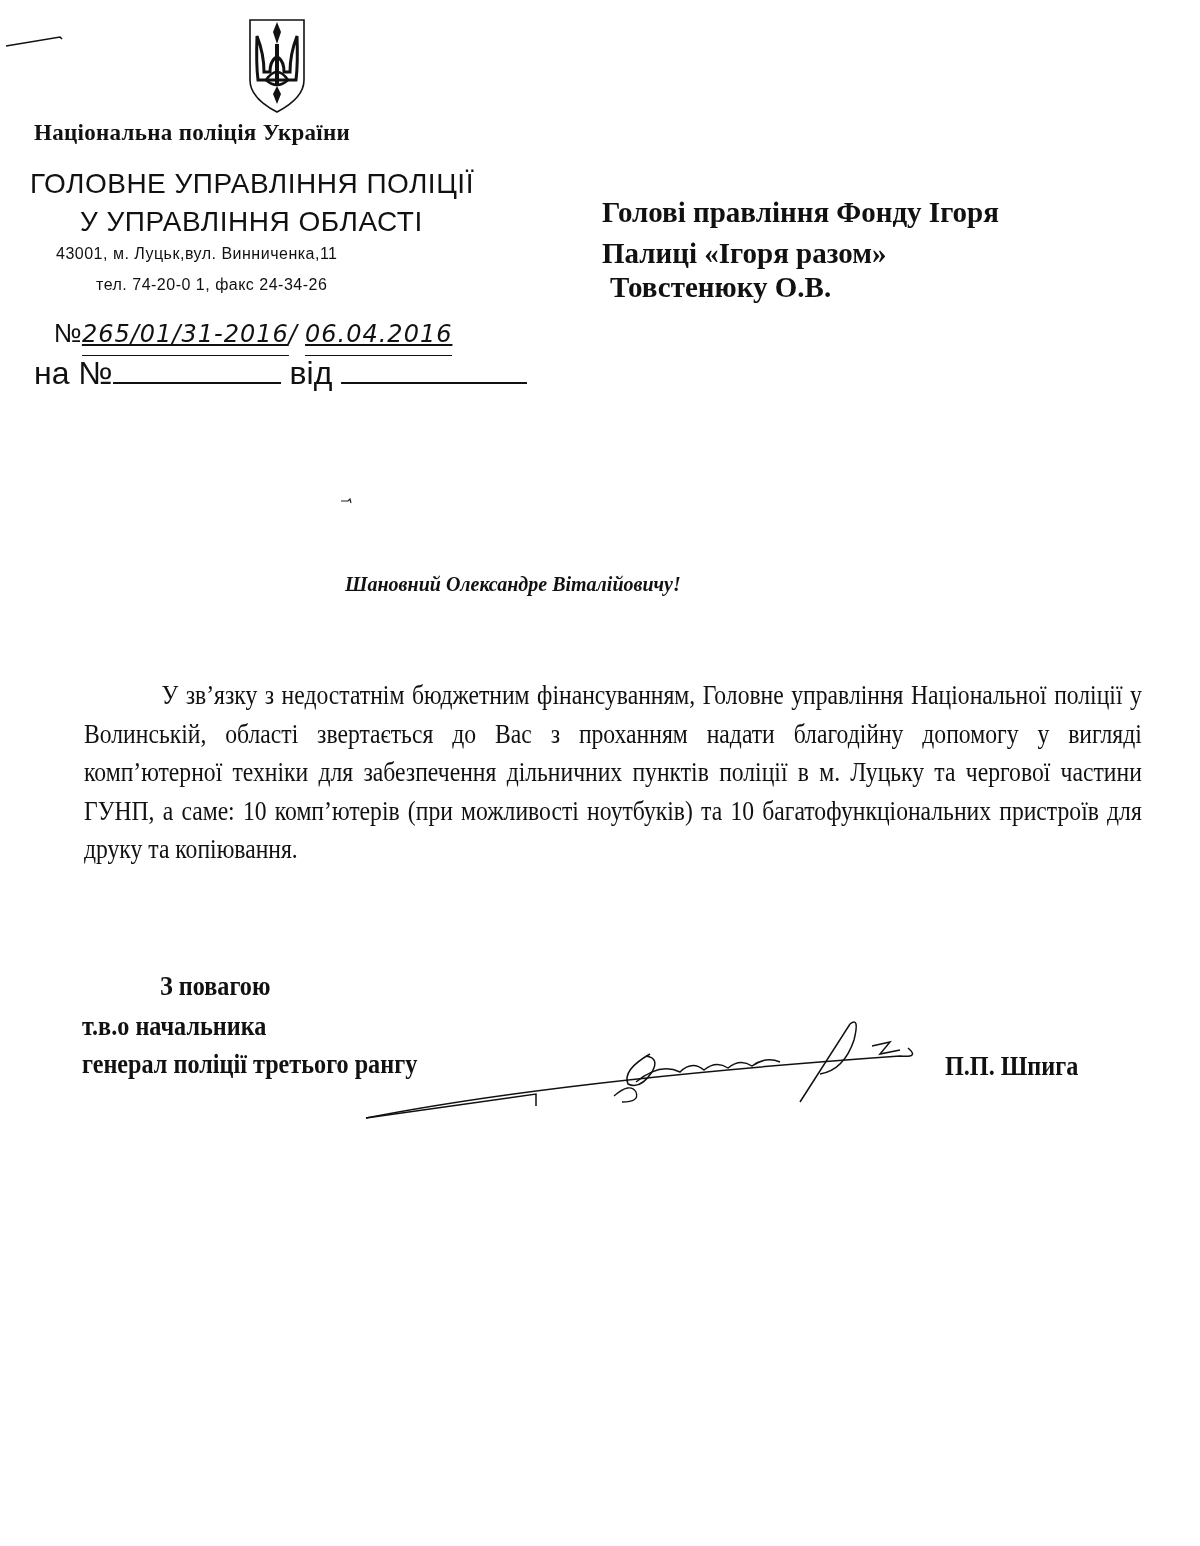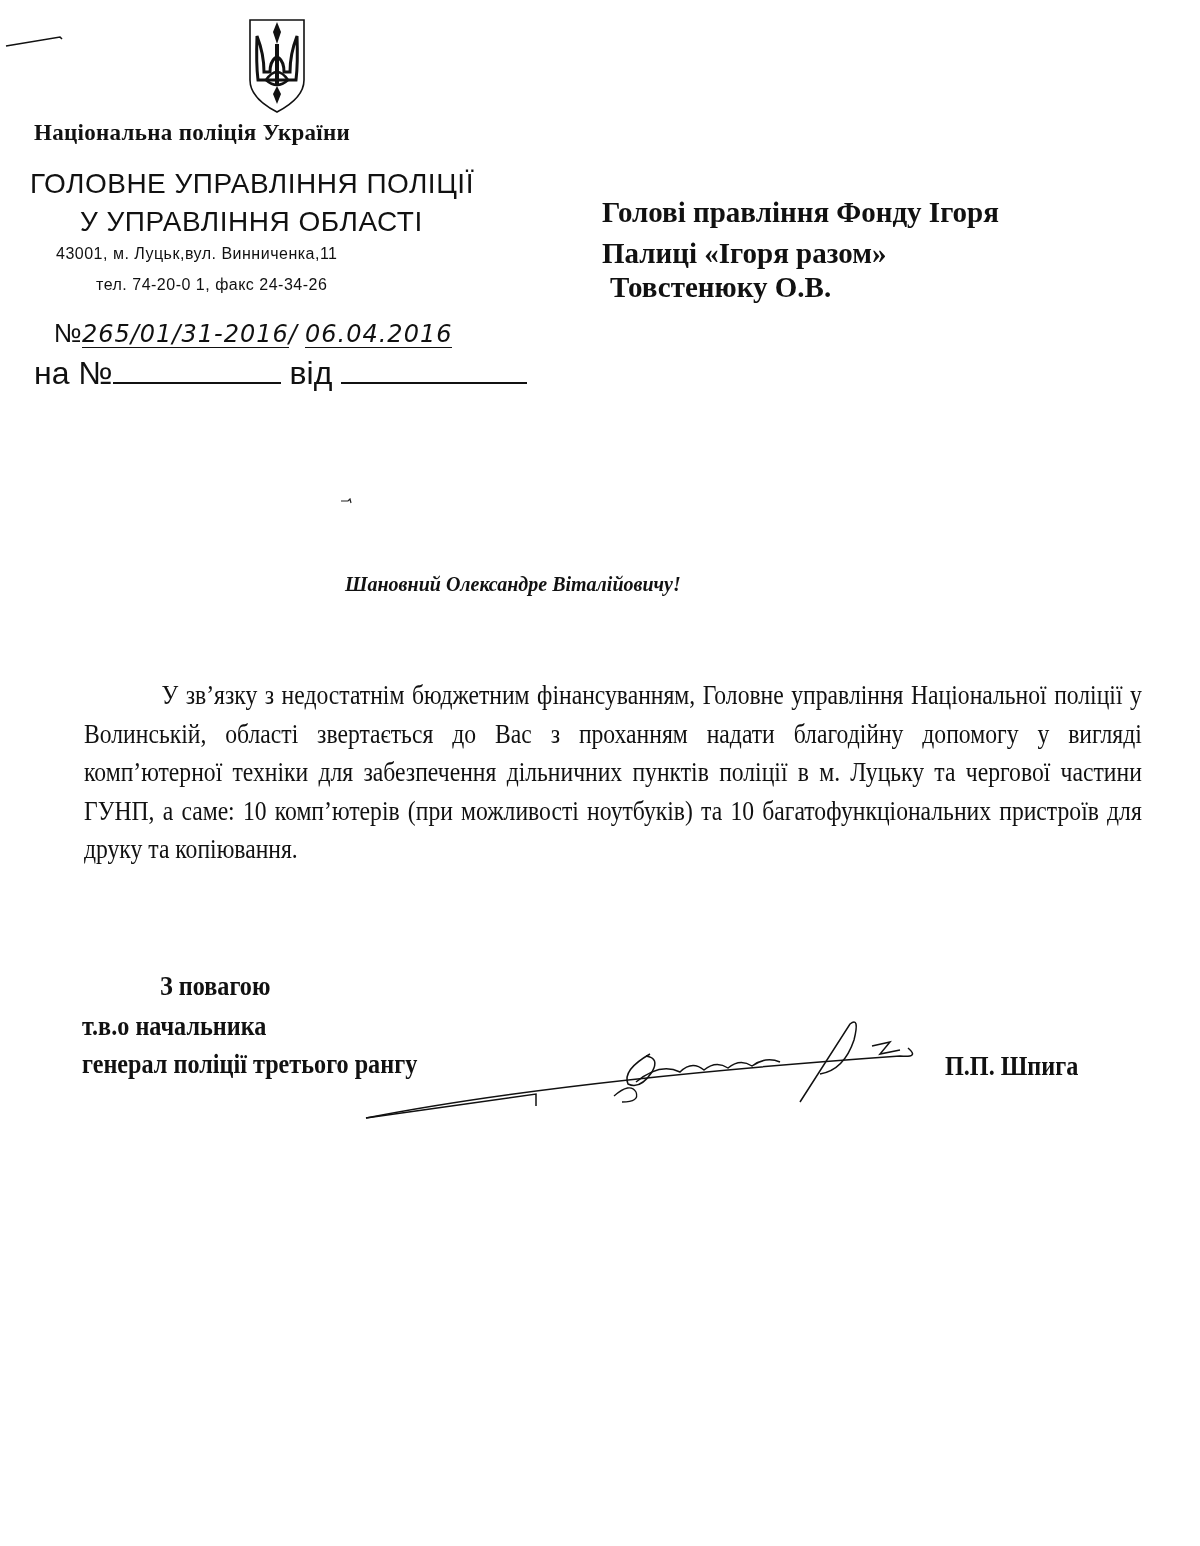--- a/index.html
+++ b/index.html
@@ -16,21 +16,21 @@
     .hdr-addr { font-size: 16px; letter-spacing: 0.5px; margin-left: 36px; }
 
     #title { left: 34px; top: 120px; }
     #dept1 { left: 30px; top: 168px; }
     #dept2 { left: 80px; top: 206px; }
     #addr { left: 20px; top: 245px; }
     #tel { left: 60px; top: 276px; }
 
     #regno-row { left: 54px; top: 318px; font-size: 26px; white-space: nowrap; }
     #regno-row .hw { font-family: "DejaVu Sans", sans-serif; font-style: italic; font-size: 24px; letter-spacing: 1px; }
-    #regno-row .ul { border-bottom: 1.5px solid #111; display: inline-block; padding-bottom: 0; line-height: 26px; }
+    #regno-row .ul { border-bottom: 1.5px solid #111; display: inline-block; padding-bottom: 8px; line-height: 26px; text-decoration: underline; }
 
     #ref-row { left: 34px; top: 355px; font-size: 32px; white-space: nowrap; }
     .blank { display: inline-block; border-bottom: 2px solid #111; vertical-align: baseline; height: 4px; }
 
     .addressee { font-weight: bold; font-size: 29px; }
     #to1 { left: 602px; top: 196px; }
     #to2 { left: 602px; top: 237px; }
     #to3 { left: 582px; top: 271px; margin-left: 28px; }
 
     #speck { left: 340px; top: 498px; width: 14px; height: 6px; }

